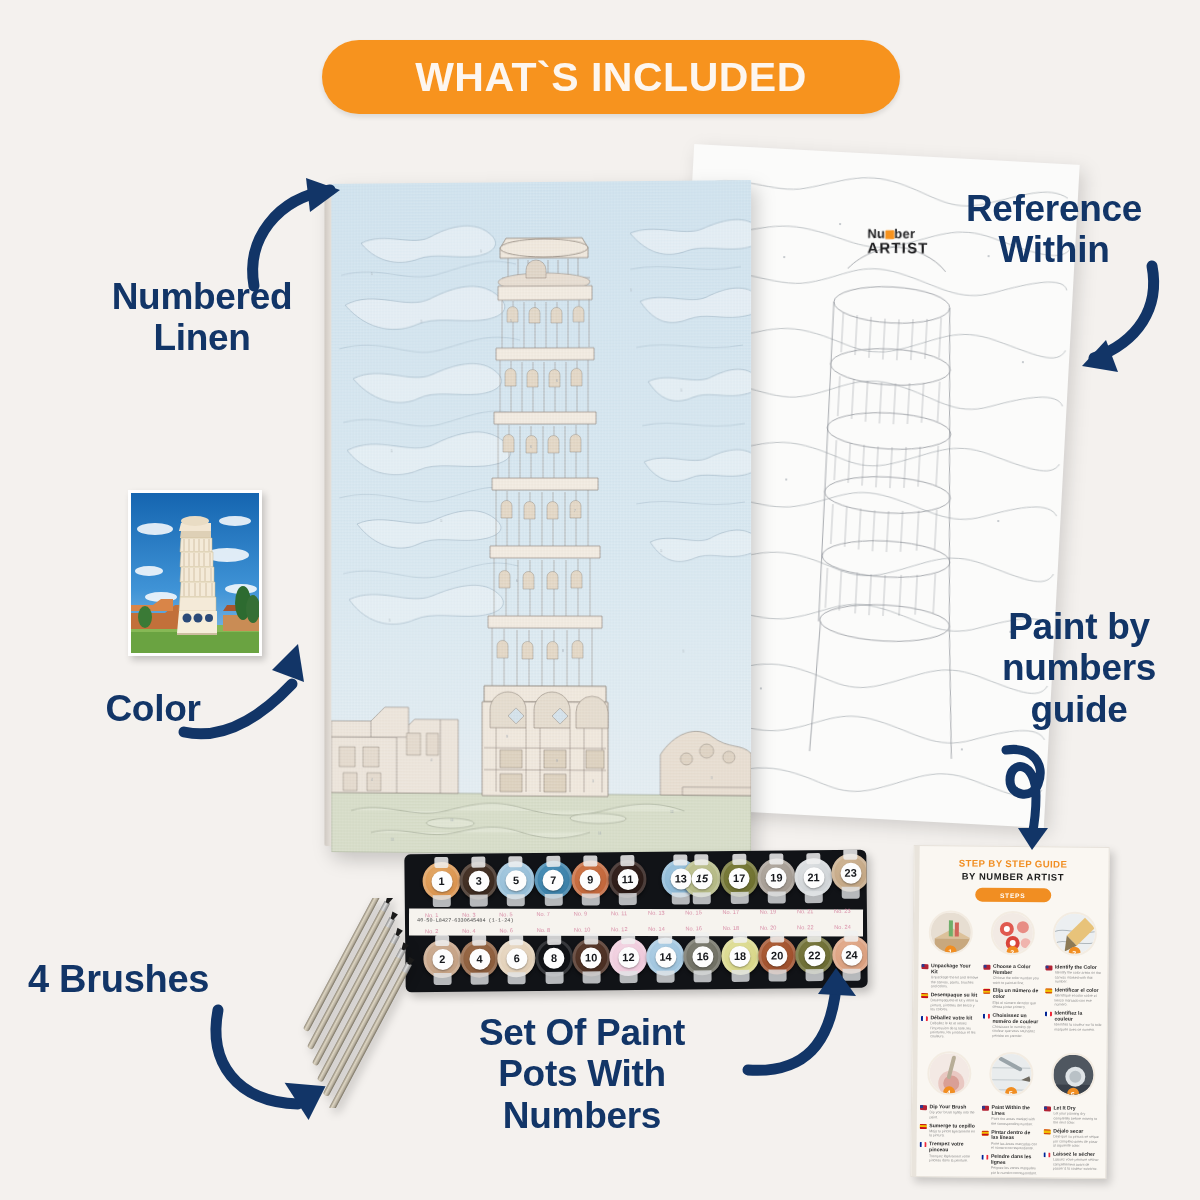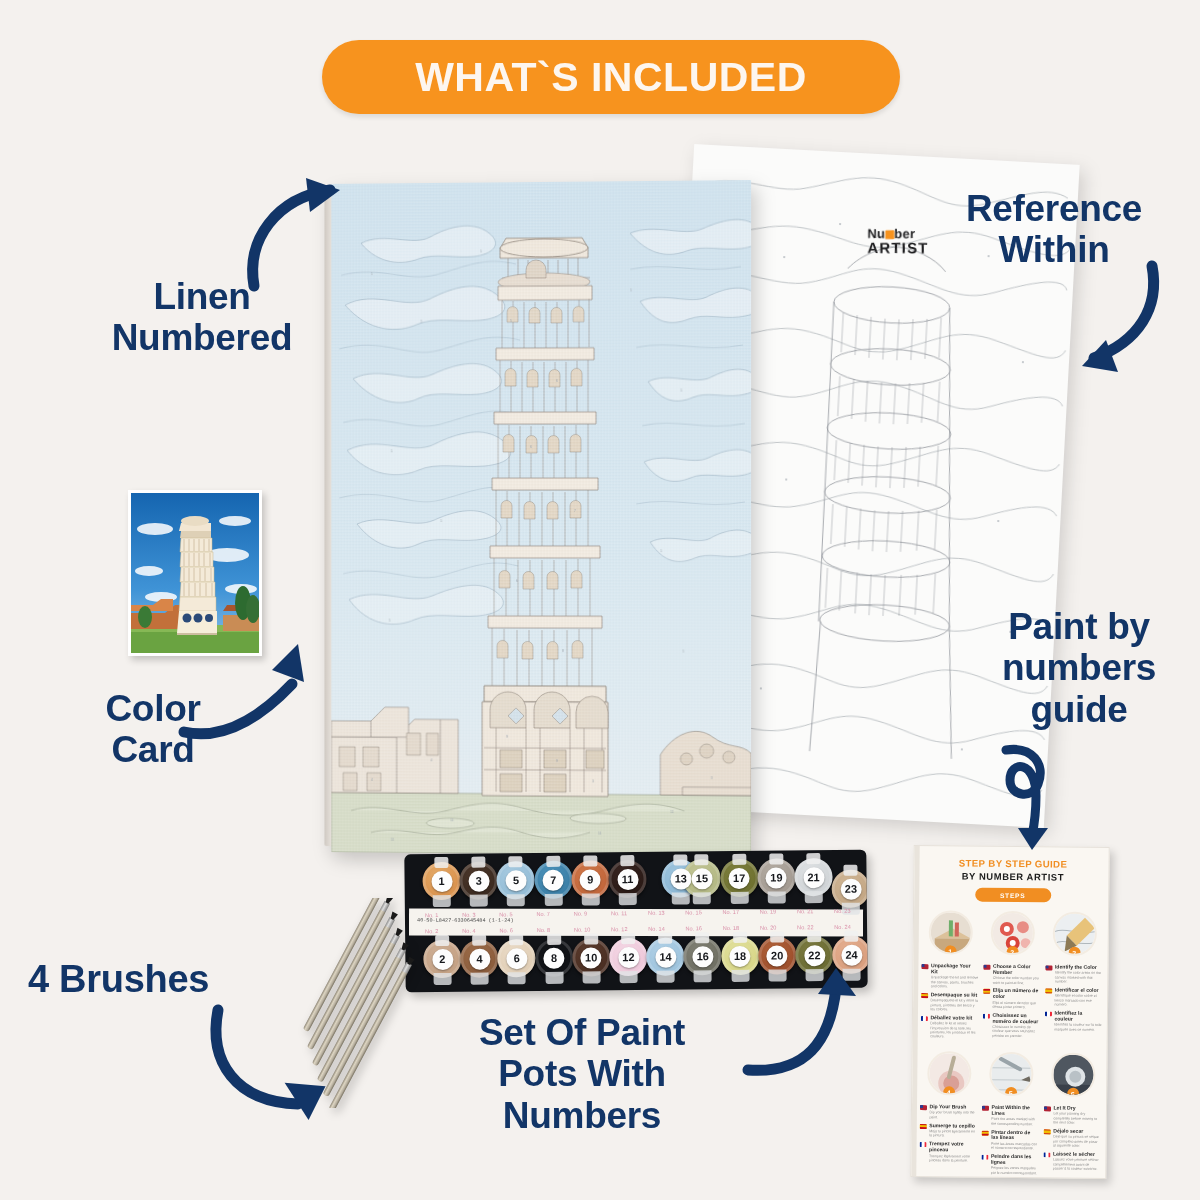--- a/index.html
+++ b/index.html
@@ -587,21 +587,21 @@
         </div>
         <div class="pot" style="left: 204px; top: 86px; background: radial-gradient(circle at 38% 32%, rgb(243, 213, 227), rgb(238, 200, 218) 72%);">
           <div class="cap">12</div>
         </div>
         <div class="pot" style="left: 241.2px; top: 8px; background: radial-gradient(circle at 38% 32%, rgb(157, 196, 221), rgb(138, 182, 212) 72%); margin-left: 16px;">
           <div class="cap">13</div>
         </div>
         <div class="pot" style="left: 241.2px; top: 86px; background: radial-gradient(circle at 38% 32%, rgb(175, 207, 229), rgb(157, 195, 221) 72%);">
           <div class="cap">14</div>
         </div>
-        <div class="pot" style="left: 278.4px; top: 8px; background: radial-gradient(circle at 38% 32%, rgb(192, 196, 148), rgb(179, 184, 132) 72%);">
+        <div class="pot" style="left: 278.4px; top: 8px; background: radial-gradient(circle at 38% 32%, rgb(192, 196, 148), rgb(179, 184, 132) 72%); font-style: italic;">
           <div class="cap">15</div>
         </div>
         <div class="pot" style="left: 278.4px; top: 86px; background: radial-gradient(circle at 38% 32%, rgb(126, 126, 114), rgb(111, 111, 99) 72%);">
           <div class="cap">16</div>
         </div>
         <div class="pot" style="left: 315.6px; top: 8px; background: radial-gradient(circle at 38% 32%, rgb(124, 126, 60), rgb(110, 112, 48) 72%);">
           <div class="cap">17</div>
         </div>
         <div class="pot" style="left: 315.6px; top: 86px; background: radial-gradient(circle at 38% 32%, rgb(224, 223, 155), rgb(216, 214, 135) 72%);">
           <div class="cap">18</div>
@@ -611,21 +611,21 @@
         </div>
         <div class="pot" style="left: 352.8px; top: 86px; background: radial-gradient(circle at 38% 32%, rgb(173, 95, 56), rgb(158, 79, 44) 72%);">
           <div class="cap">20</div>
         </div>
         <div class="pot" style="left: 390px; top: 8px; background: radial-gradient(circle at 38% 32%, rgb(221, 224, 226), rgb(207, 211, 214) 72%);">
           <div class="cap">21</div>
         </div>
         <div class="pot" style="left: 390px; top: 86px; background: radial-gradient(circle at 38% 32%, rgb(121, 121, 63), rgb(107, 107, 51) 72%);">
           <div class="cap">22</div>
         </div>
-        <div class="pot" style="left: 427.2px; top: 20px; background: radial-gradient(circle at 38% 32%, rgb(207, 181, 148), rgb(195, 166, 132) 72%);">
+        <div class="pot" style="left: 427.2px; top: 4px; background: radial-gradient(circle at 38% 32%, rgb(207, 181, 148), rgb(195, 166, 132) 72%);">
           <div class="cap">23</div>
         </div>
         <div class="pot" style="left: 427.2px; top: 86px; background: radial-gradient(circle at 38% 32%, rgb(227, 173, 142), rgb(217, 158, 125) 72%);">
           <div class="cap">24</div>
         </div>
       </div>
     <div id="strip-nos">
         <div class="strip-no" style="left: 20px; top: 58px;">No. 1</div>
         <div class="strip-no" style="left: 20px; top: 74px;">No. 2</div>
         <div class="strip-no" style="left: 57.2px; top: 58px;">No. 3</div>
@@ -921,30 +921,29 @@
                   <div class="g-body">Laissez votre peinture sécher complètement avant de passer à la couleur suivante.</div>
                 </div>
               </div>
             </div>
           </div>
         </div>
     </div>
   </div>
 
   <div class="label" id="lbl-canvas">
+      <div>Numbered</div>
       <div>Linen</div>
-      <div>Numbered</div>
     </div>
   <div class="label" id="lbl-refsheet">
       <div>Reference</div>
       <div>Within</div>
     </div>
   <div class="label" id="lbl-colorcard">
       <div>Color</div>
-      <div>Card</div>
     </div>
   <div class="label" id="lbl-guide">
       <div>Paint by</div>
       <div>numbers</div>
       <div>guide</div>
     </div>
   <div class="label" id="lbl-brushes">4 Brushes</div>
   <div class="label" id="lbl-pots">
       <div>Set Of Paint</div>
       <div>Pots With</div>

